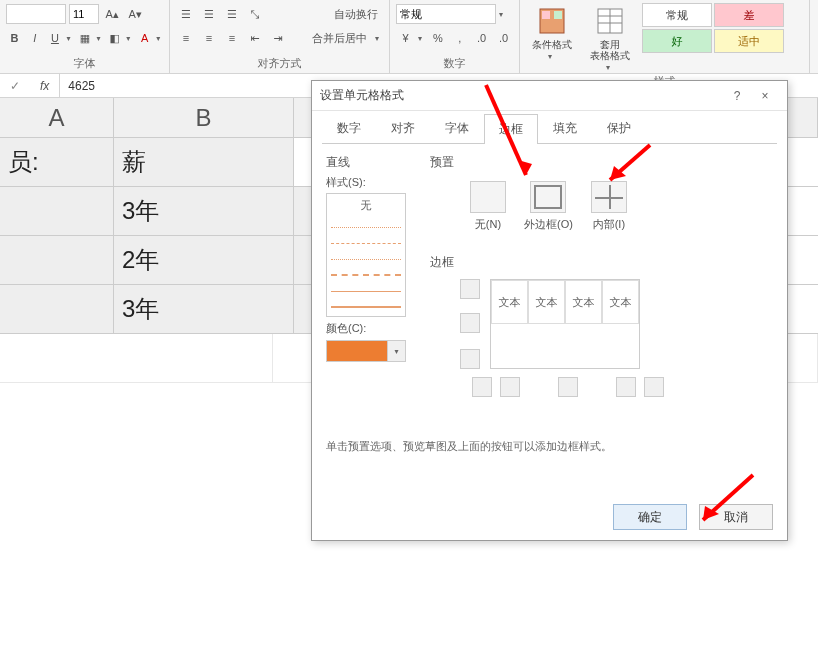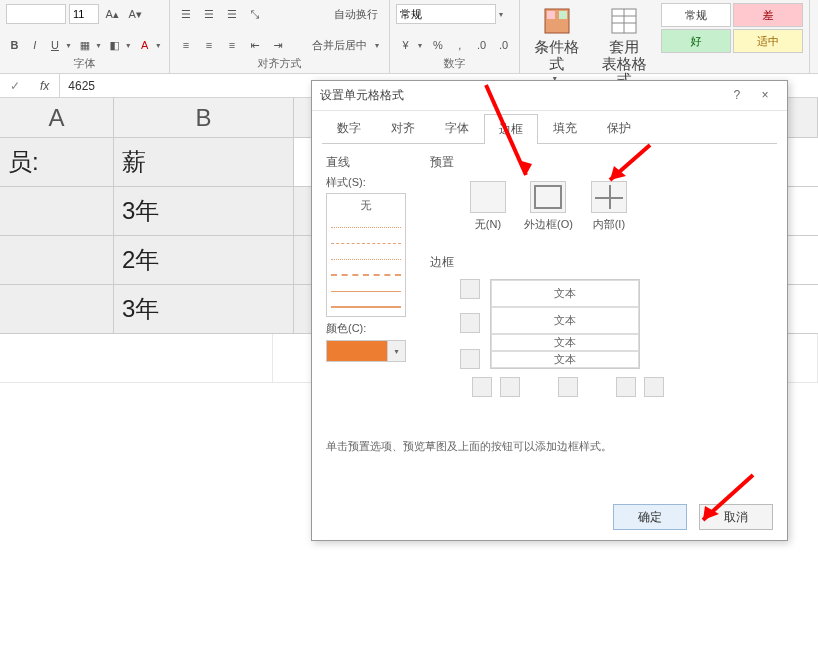--- a/index.html
+++ b/index.html
@@ -31,21 +31,21 @@
     }
     .ribbon-group-label {
       text-align: center;
       color: #666;
       font-size: 11px;
       padding-bottom: 2px;
     }
     .ribbon-controls {
       display: flex;
       flex-direction: column;
-      gap: 9px;
+      gap: 2px;
       flex: 1;
     }
     .ribbon-row {
       display: flex;
       align-items: center;
       gap: 3px;
       height: 22px;
     }
     .ribbon-btn {
       width: 20px;
@@ -79,21 +79,21 @@
       gap: 2px;
     }
     .big-btn-icon {
       width: 32px;
       height: 32px;
       display: flex;
       align-items: center;
       justify-content: center;
     }
     .big-btn-label {
-      font-size: 15px;
+      font-size: 10px;
       color: #444;
       text-align: center;
       line-height: 1.1;
     }
     
     
     .style-swatch {
       width: 70px;
       height: 24px;
       border: 1px solid #ccc;
@@ -191,21 +191,20 @@
       flex-direction: column;
     }
     .dialog-title {
       height: 30px;
       display: flex;
       align-items: center;
       padding: 0 8px;
       font-size: 12px;
       color: #444;
       border-bottom: 1px solid #e4e4e4;
-      font-family: Liberation Mono, monospace;
     }
     .dialog-title-text { flex: 1; }
     .dialog-title-btn {
       width: 28px;
       text-align: center;
       color: #666;
       cursor: pointer;
       font-size: 12px;
     }
     
@@ -360,21 +359,21 @@
       border: 1px solid #ccc;
       background: #f0f0f0;
       position: absolute;
       cursor: pointer;
     }
     .preview-grid {
       width: 150px;
       height: 90px;
       border: 1px solid #ccc;
       display: grid;
-      grid-template-columns: 1fr;
+      grid-template-columns: 1fr 1fr 1fr 1fr;
       grid-template-rows: 1fr 1fr;
       position: relative;
       left: 30px;
     }
     .preview-cell {
       border: 1px solid #ddd;
       display: flex;
       align-items: center;
       justify-content: center;
       font-size: 11px;

